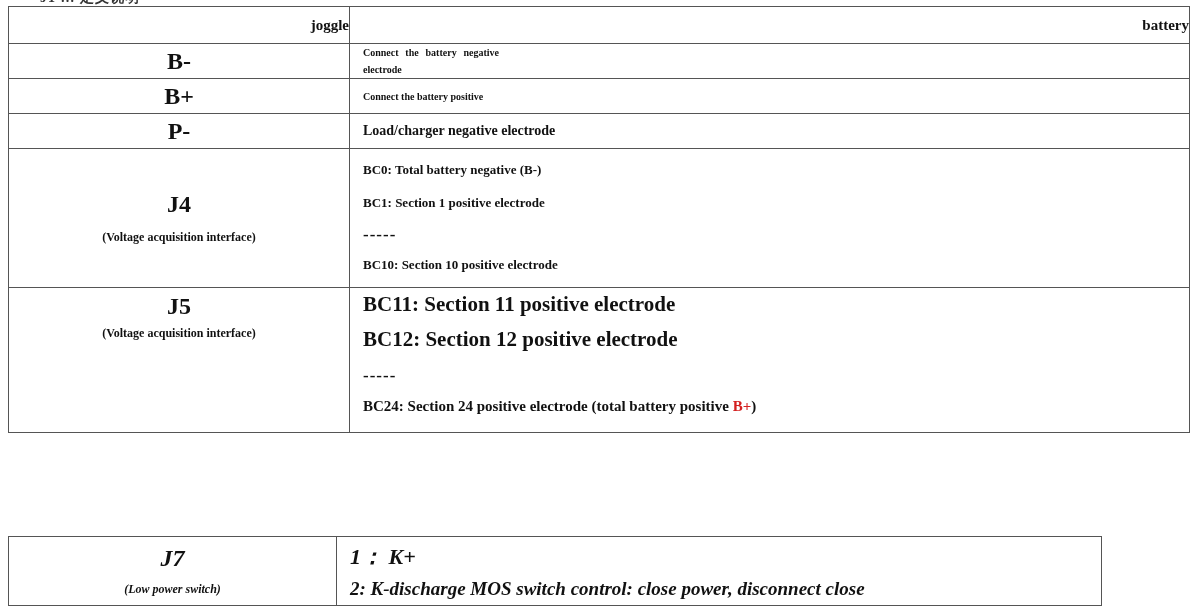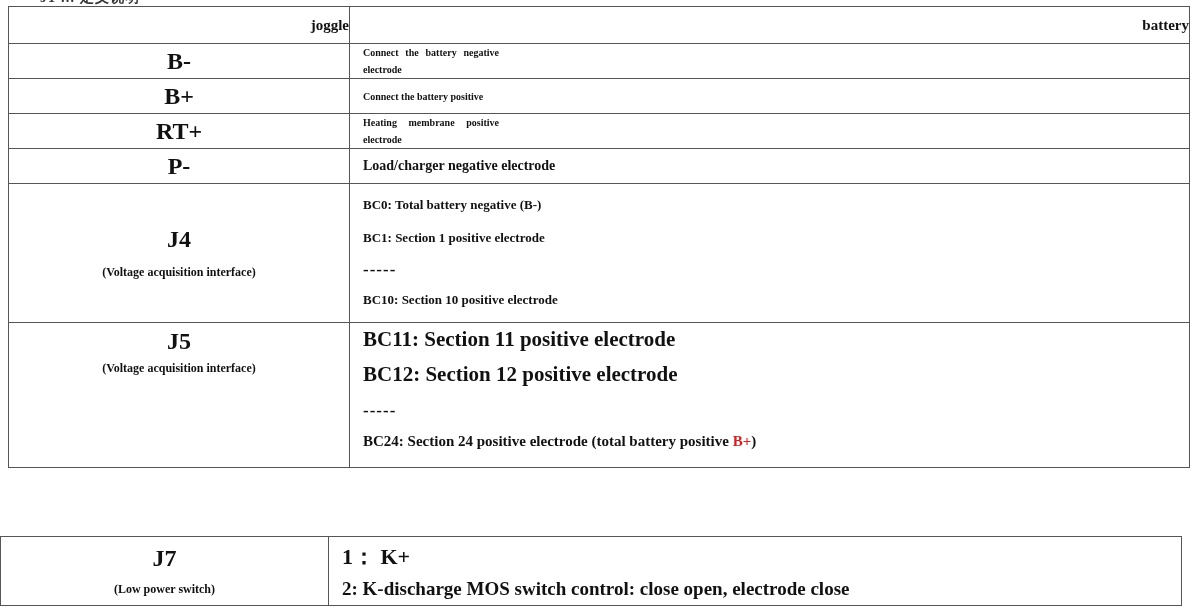--- a/index.html
+++ b/index.html
@@ -25,21 +25,21 @@
   .row-s { height: 35px; }
   .small-desc { font-size: 10px; font-weight: bold; line-height: 17px; padding-left: 13px !important; width: 140px; text-align: justify; text-align-last: left; }
   .small-desc span { display: block; width: 136px; }
   .desc { padding-left: 13px !important; font-weight: bold; }
   .desc-md { font-size: 14px; }
   .j-cell { height: 138px; border-radius: 25px; }
   .line { font-size: 13px; font-weight: bold; }
   .line-lg { font-size: 21px; font-weight: bold; }
   .dash { font-size: 17px; font-weight: bold; letter-spacing: 1px; }
   .red { color: #d42020; }
-  #bottom-table { left: 0; top: 536px; width: 1182px; border: 1.5px solid #111; }
+  #bottom-table { left: 8px; top: 536px; width: 1094px; border: 1.5px solid #111; font-style: italic; }
   #bottom-table td { border: 1.5px solid #555; }
   #bottom-table .col1 { width: 327px; }
 </style>
 </head>
 <body>
 
 <div class="clipped-line">J1 … 定义说明</div>
 
 <table id="main-table">
   <tbody>
@@ -55,28 +55,20 @@
     <td class="small-desc">
           <span>Connect the battery negative electrode</span>
         </td>
   </tr>
   <tr class="row-s">
     <td class="pin">
           <div class="pin-big">B+</div>
         </td>
     <td class="small-desc">
           <span>Connect the battery positive</span>
-        </td>
-  </tr>
-  <tr class="row-s">
-    <td class="pin">
-          <div class="pin-big">RT+</div>
-        </td>
-    <td class="small-desc">
-          <span>Heating membrane positive electrode</span>
         </td>
   </tr>
 
   <tr class="row-s">
     <td class="pin">
           <div class="pin-big">P-</div>
         </td>
     <td class="desc desc-md">Load/charger negative electrode</td>
   </tr>
 
@@ -110,17 +102,17 @@
 
 <table id="bottom-table">
   <tbody>
       <tr>
     <td class="pin col1" style="height:68px;">
       <div class="pin-big">J7</div>
       <div class="pin-sub" style="margin-top:12px;">(Low power switch)</div>
     </td>
     <td class="desc">
       <div class="line-lg" style="font-size:22px;">1： K+</div>
-      <div class="line-lg" style="font-size:19px; margin-top:6px;">2: K-discharge MOS switch control: close open, electrode close</div>
+      <div class="line-lg" style="font-size:19px; margin-top:6px;">2: K-discharge MOS switch control: close power, disconnect close</div>
     </td>
   </tr>
 </tbody>
   </table>
 
 </body></html>

